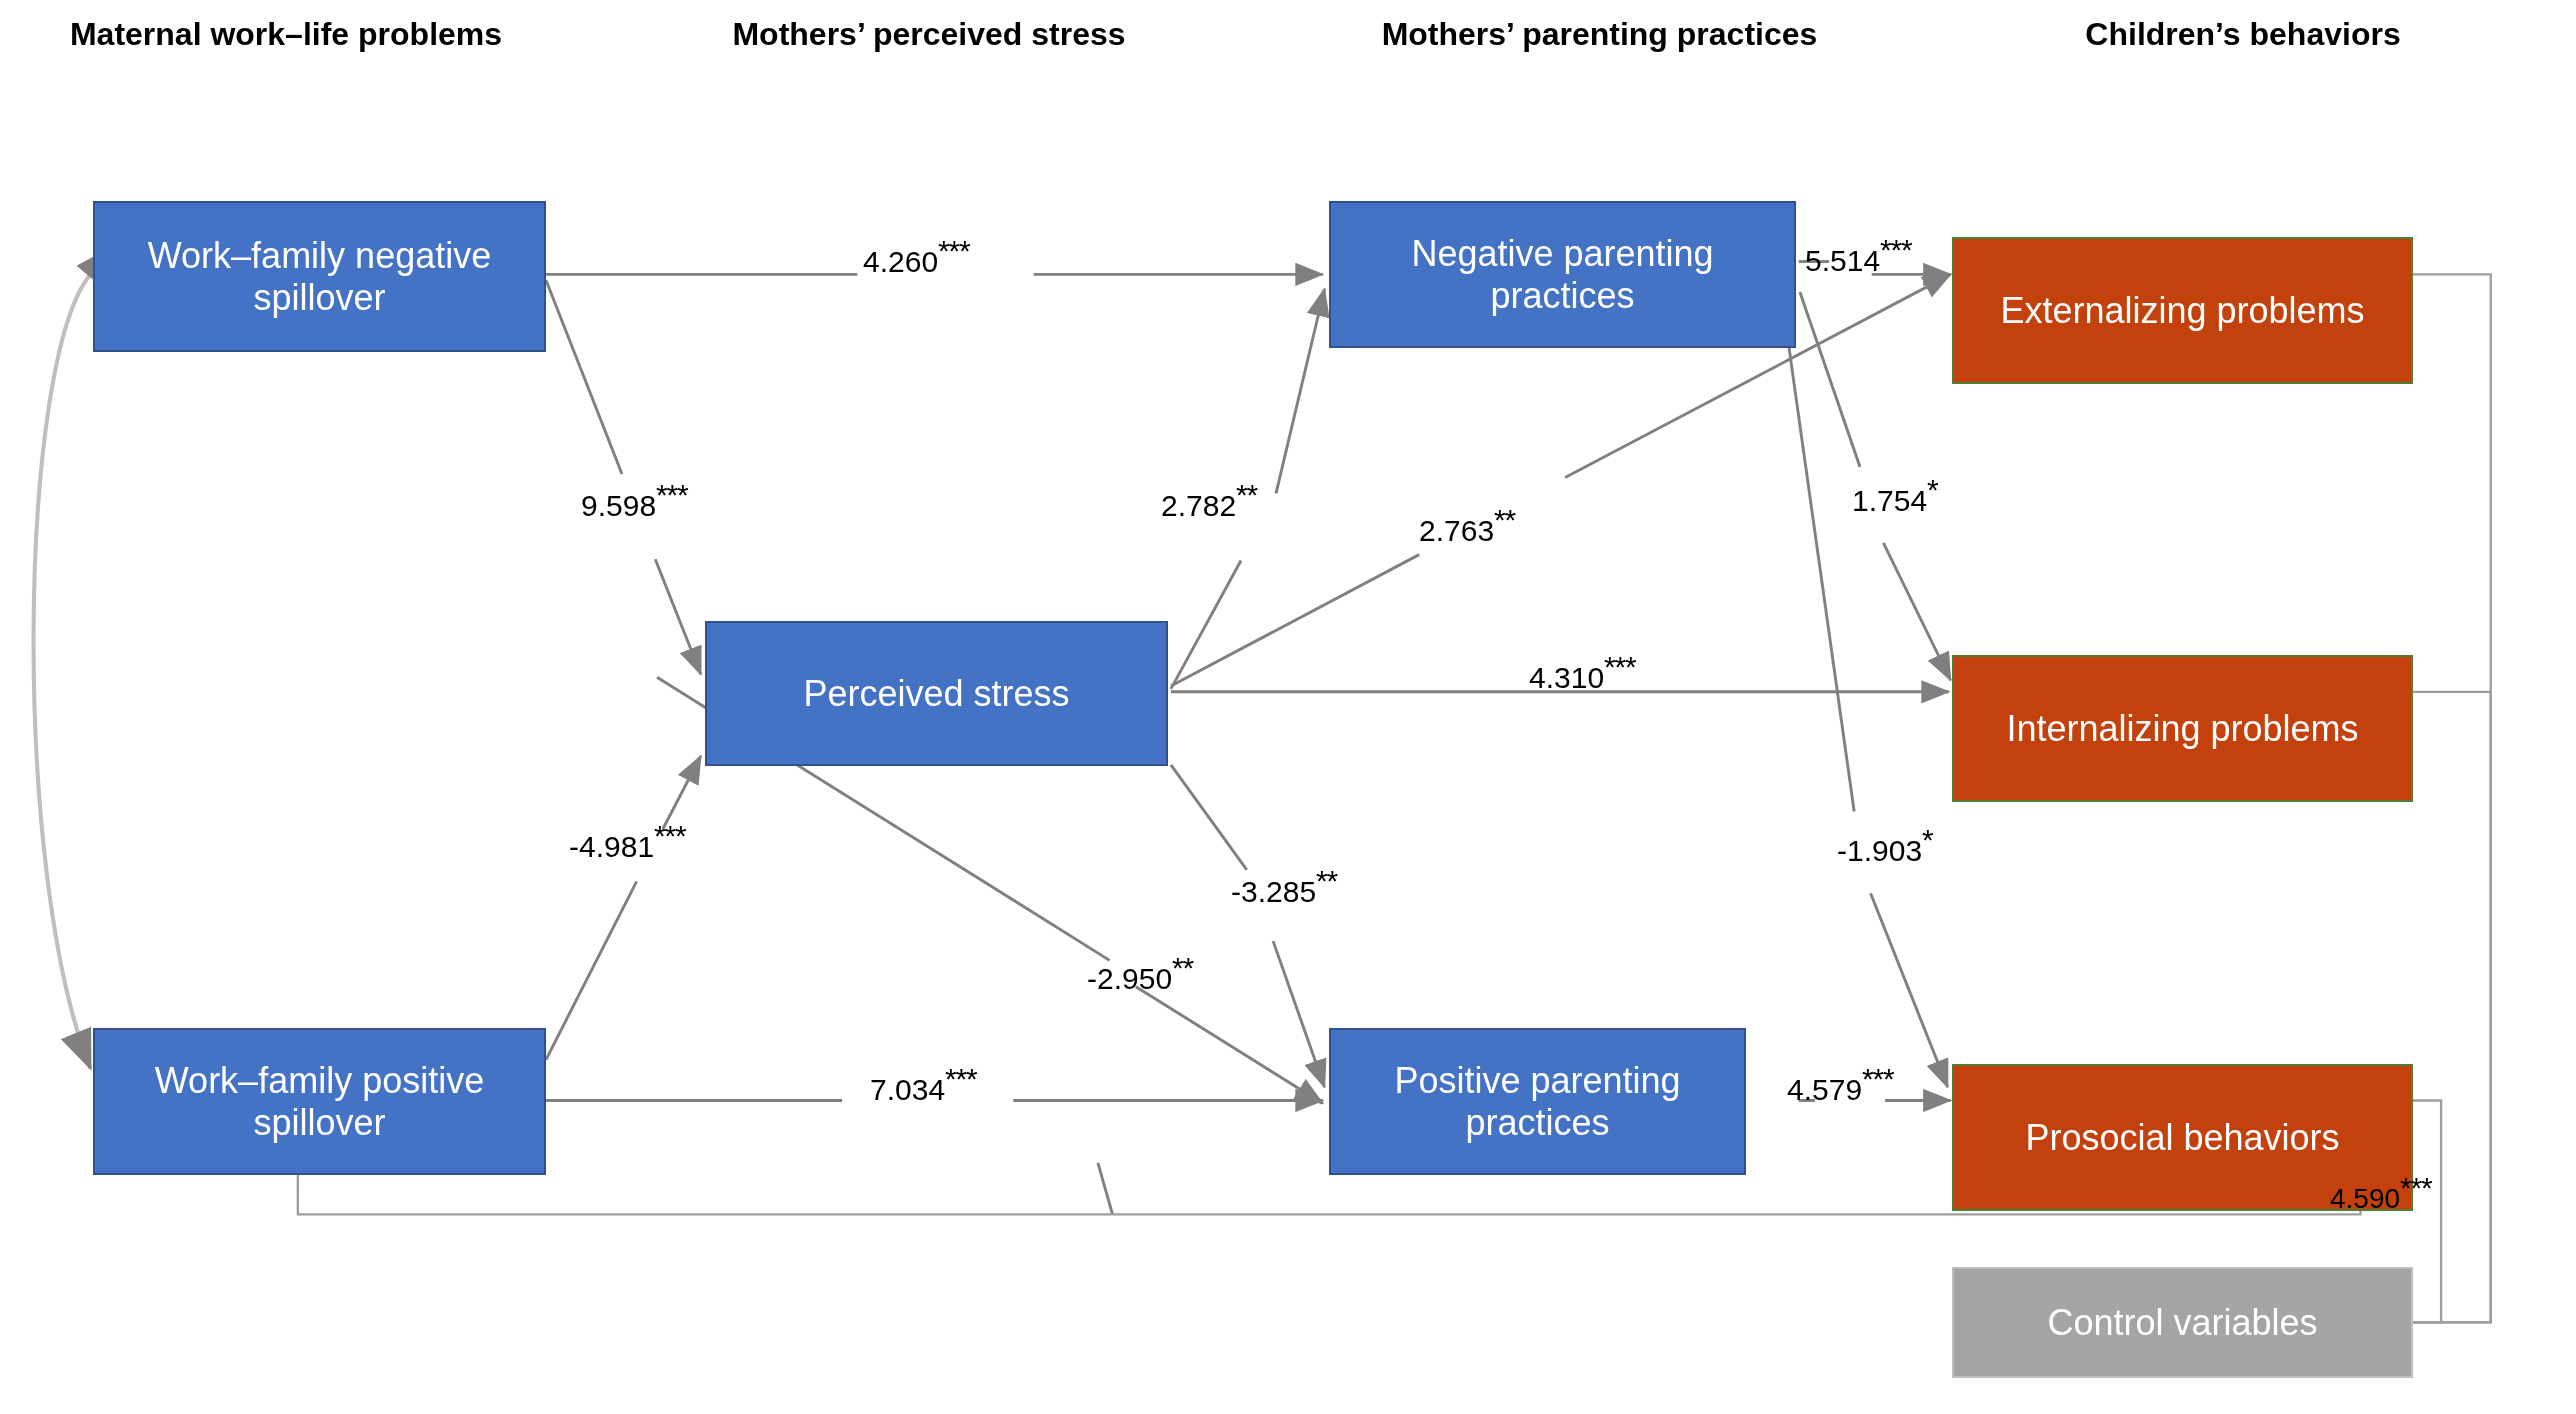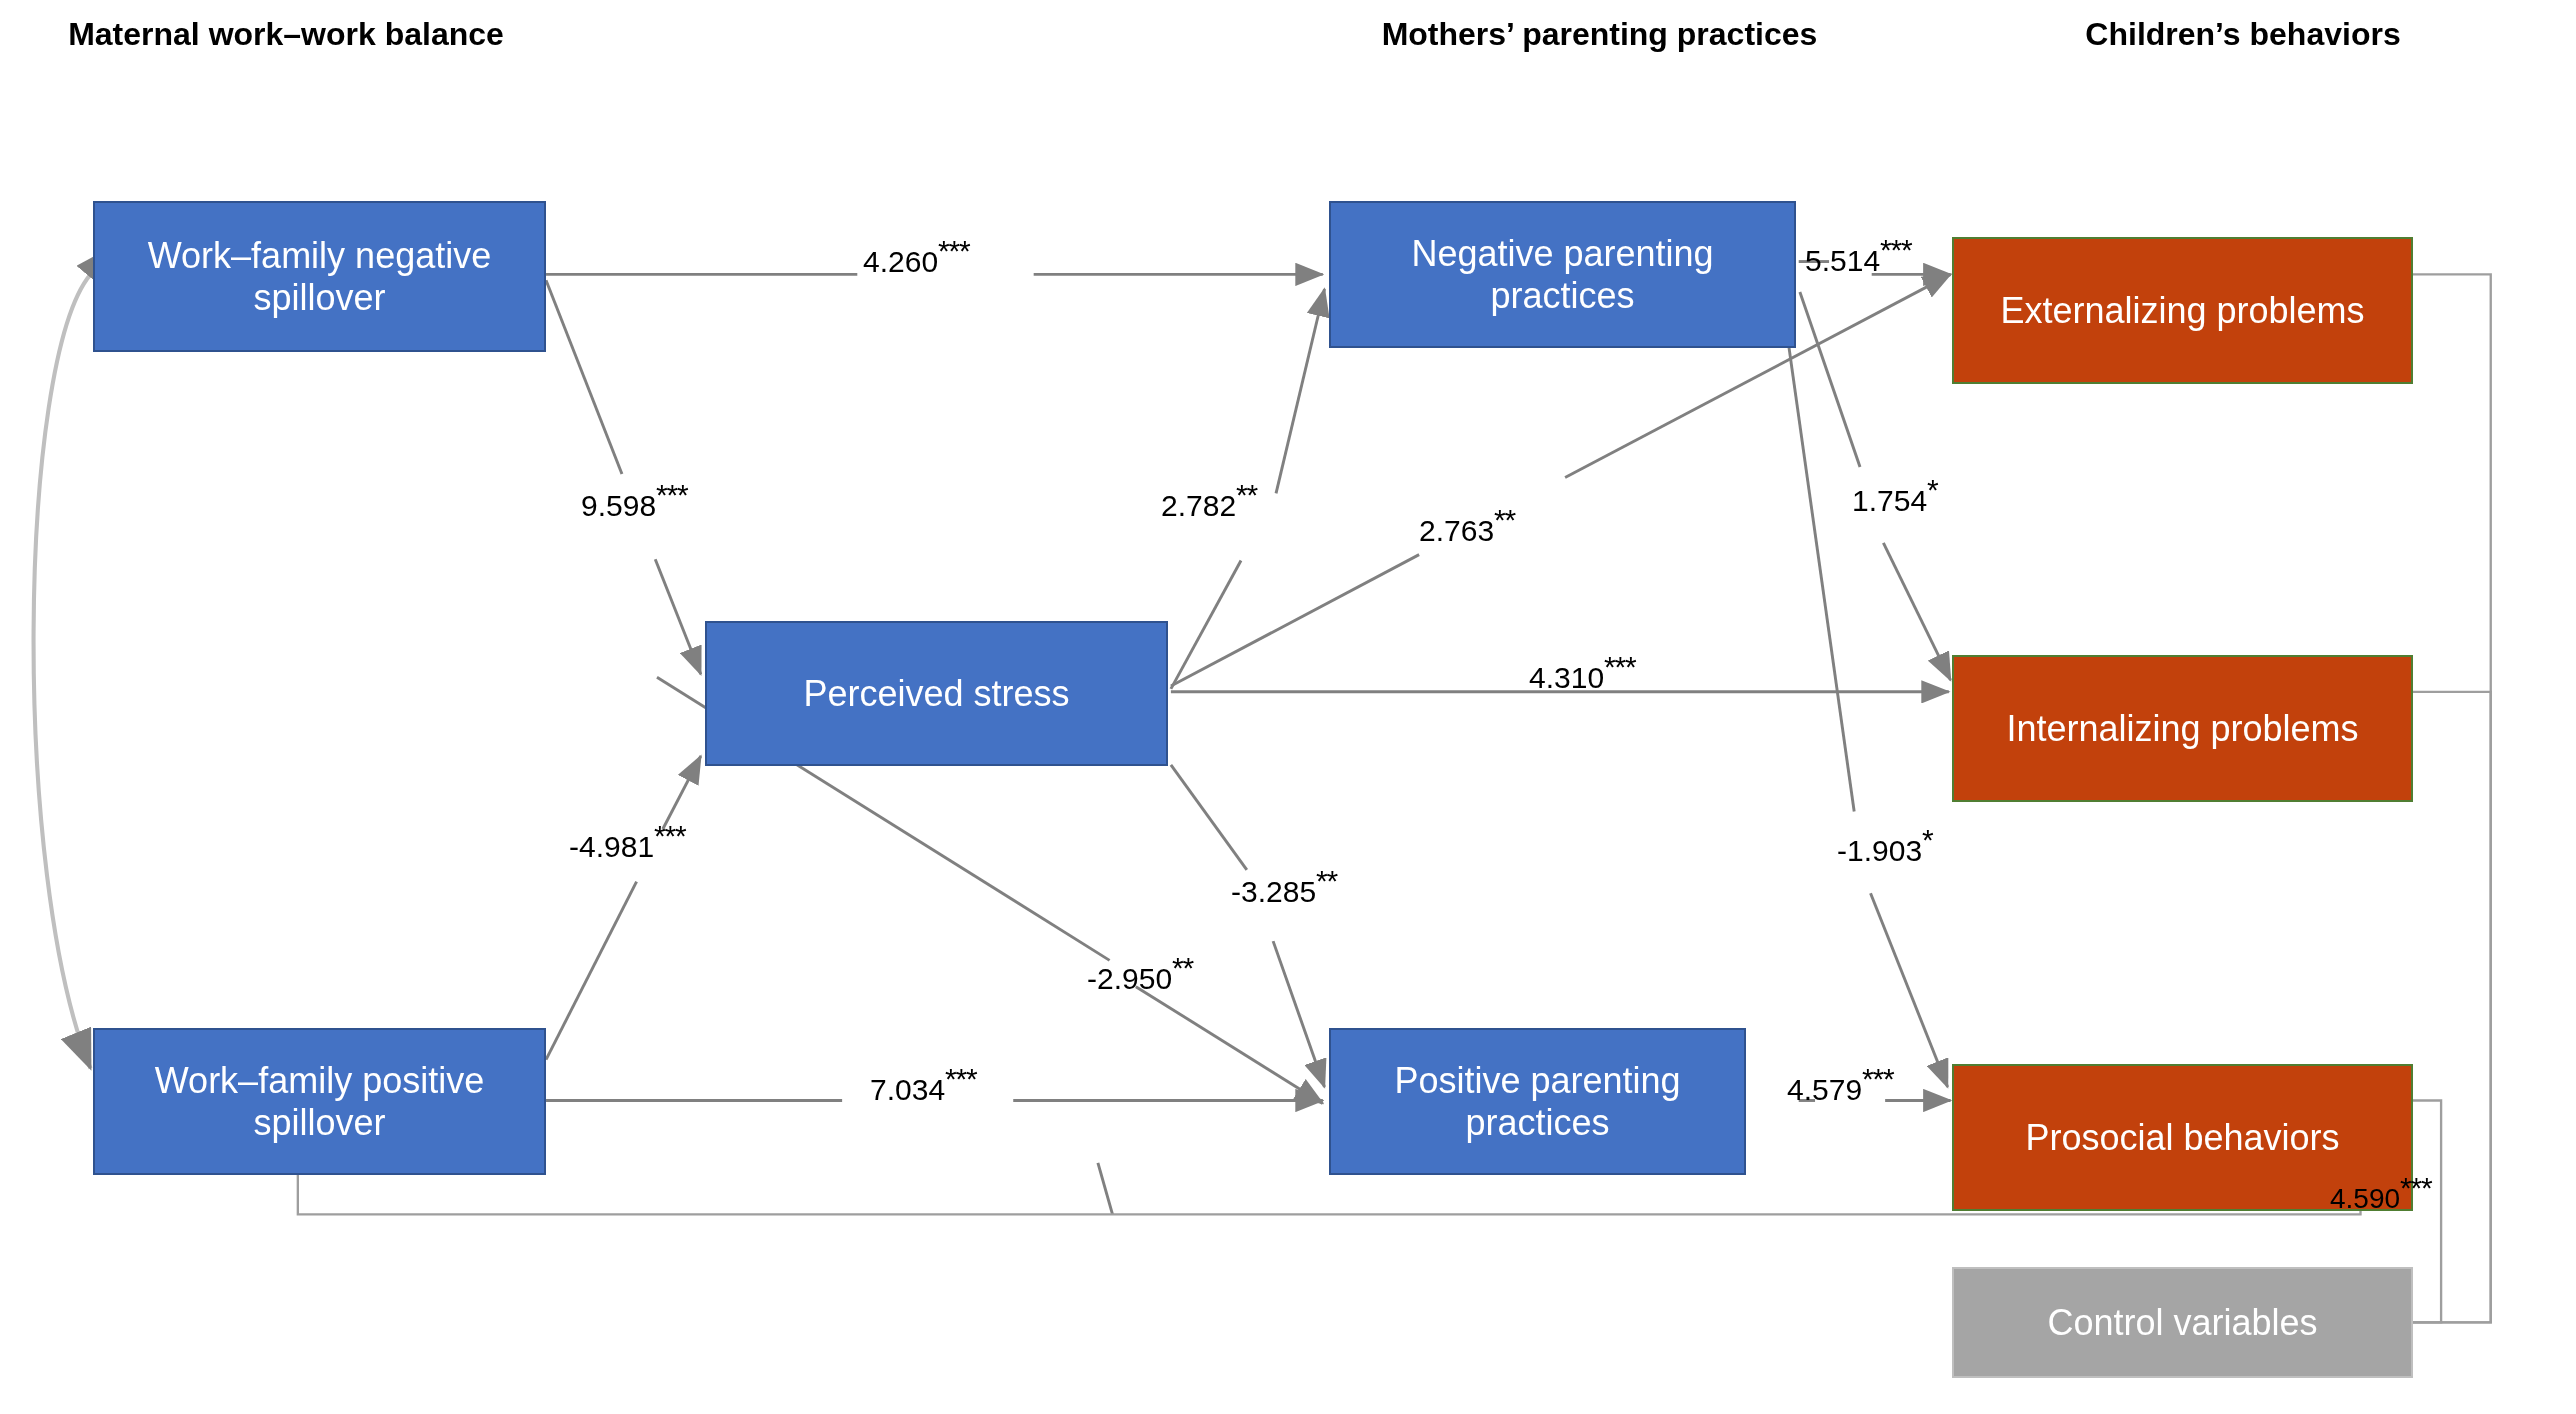--- a/index.html
+++ b/index.html
@@ -80,21 +80,24 @@
     line-height: 0;
     letter-spacing: -1.2px;
   }
 </style>
 </head>
 <body>
 
 <div id="diagram-root">
 
   <div class="col-header" style="left:0px; top:16.4px; width:572px;">
-    <span>Maternal work–work balance</span>
+    <span>Maternal work–life problems</span>
+  </div>
+  <div class="col-header" style="left:631px; top:16.4px; width:596px;">
+    <span>Mothers’ perceived stress</span>
   </div>
   <div class="col-header" style="left:1261px; top:16.4px; width:677px;">
     <span>Mothers’ parenting practices</span>
   </div>
   <div class="col-header" style="left:1951px; top:16.4px; width:584px;">
     <span>Children’s behaviors</span>
   </div>
 
   <svg class="layer" viewBox="0 0 4411 2422" preserveAspectRatio="none">
     <defs>

